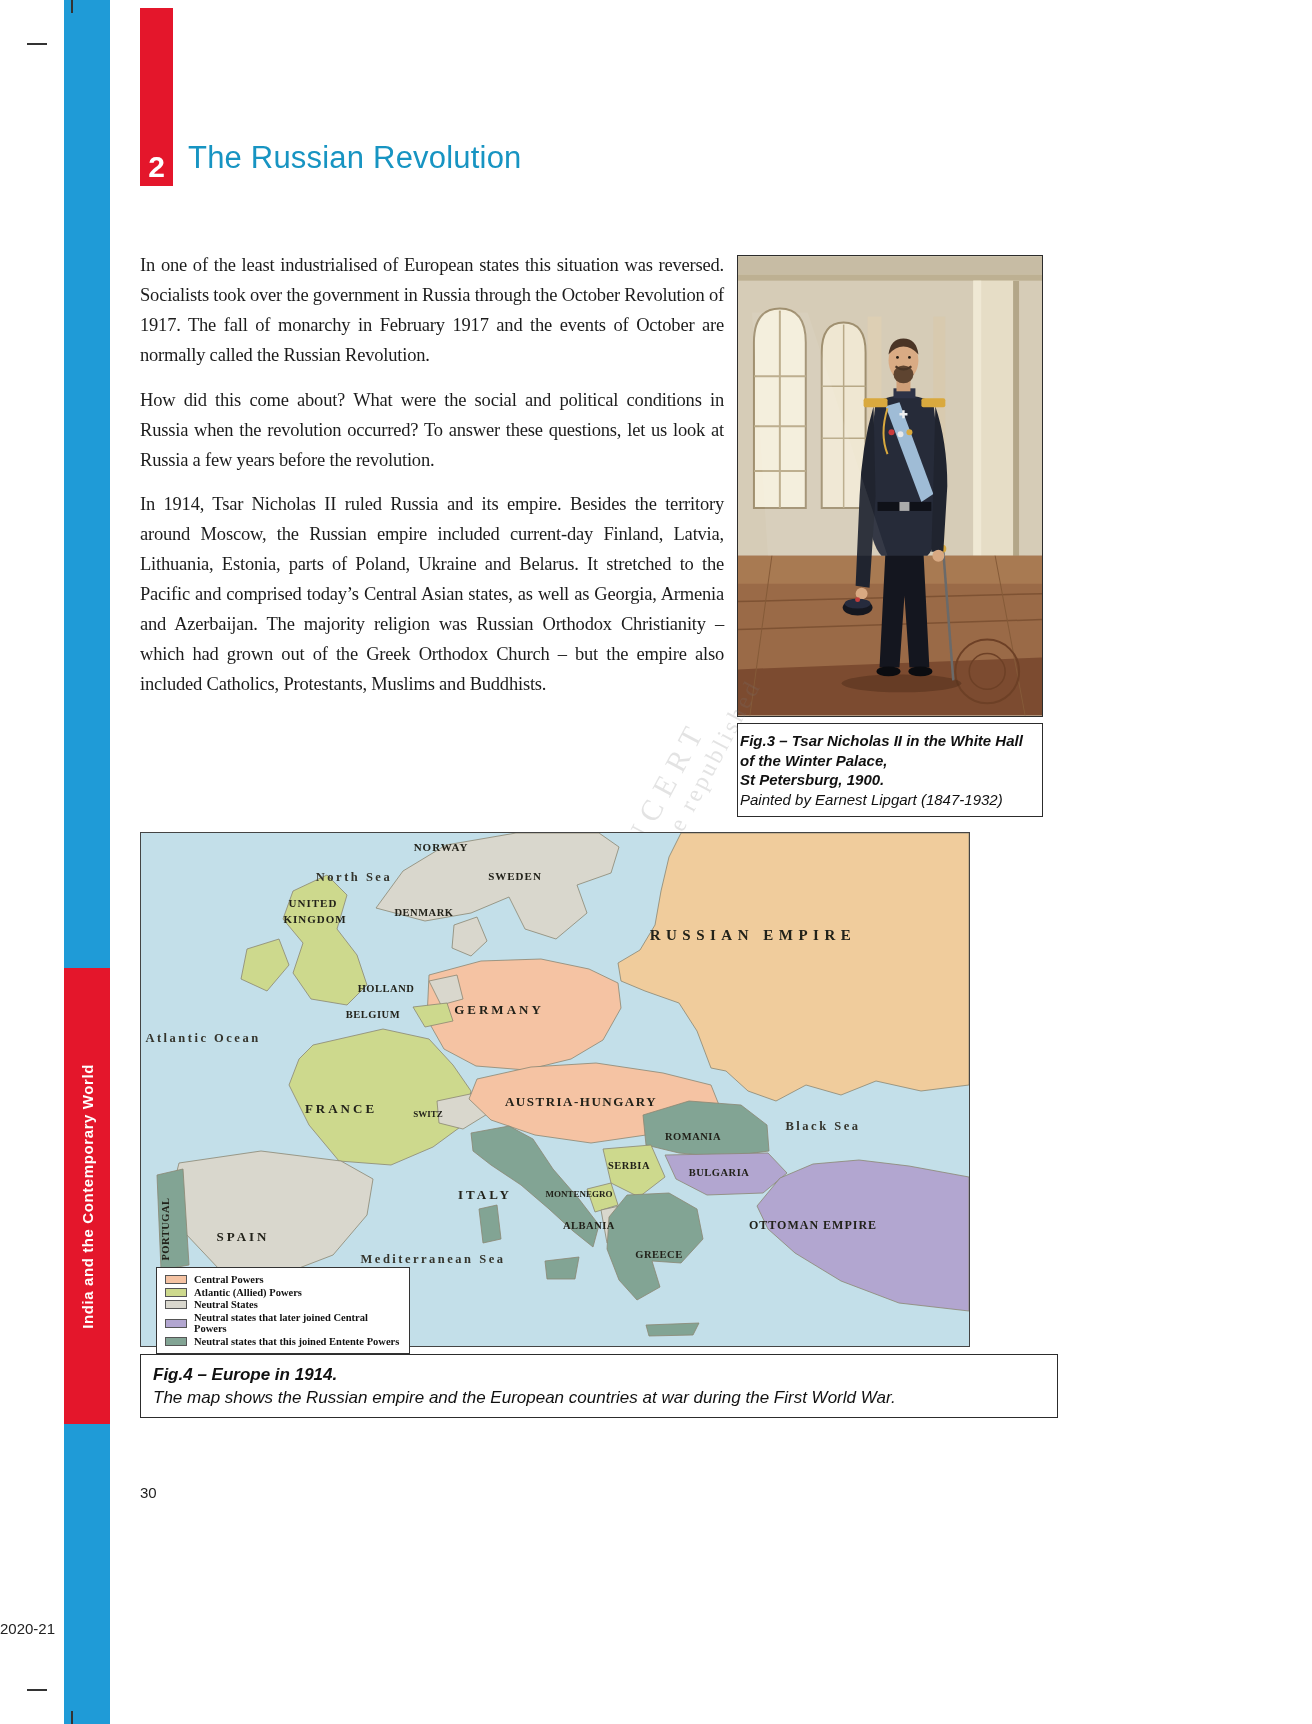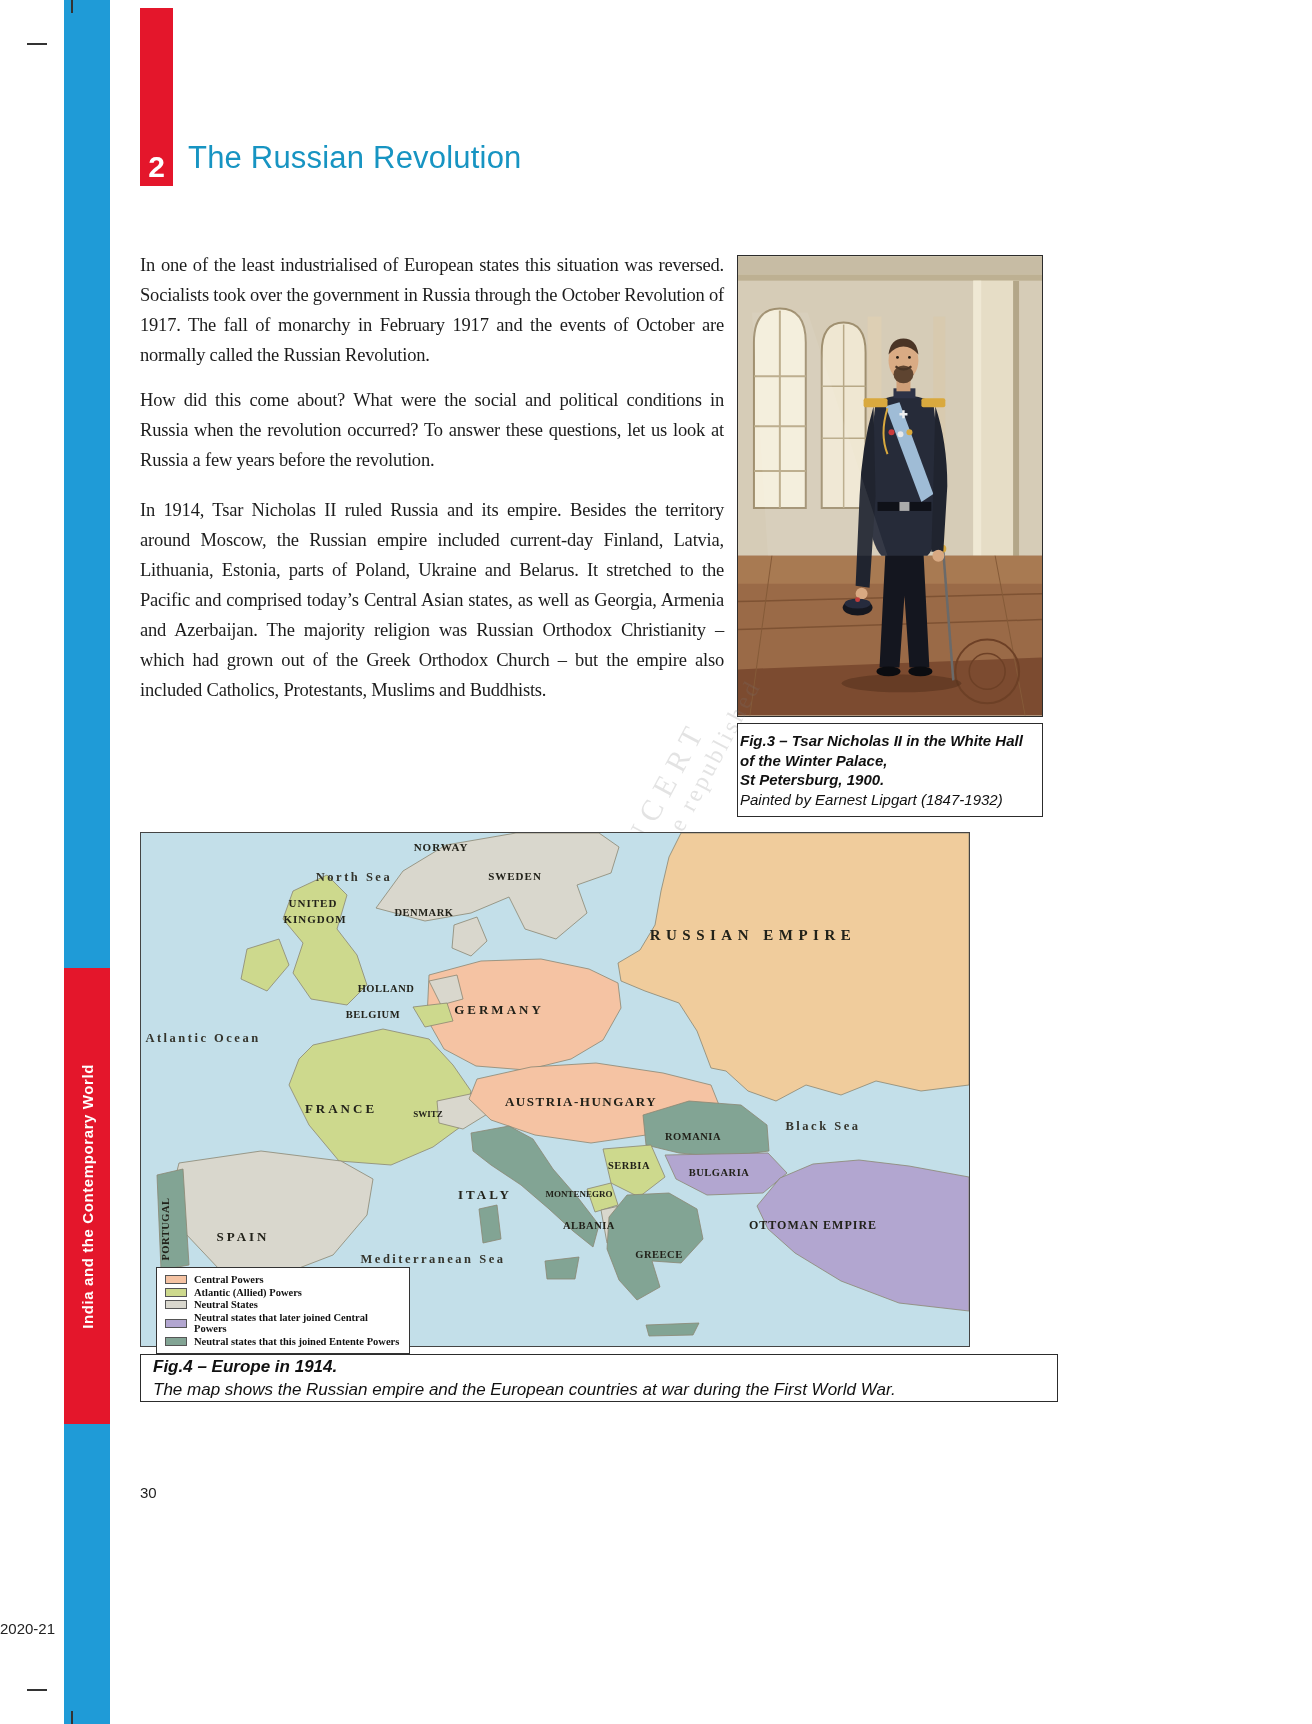--- a/index.html
+++ b/index.html
@@ -26,21 +26,21 @@
   .chapter-title{position:absolute;left:188px;top:140px;font-family:"Liberation Sans",sans-serif;
            font-weight:normal;font-size:31px;color:#1794c2;letter-spacing:.2px}
 
   
   .text-col{position:absolute;left:140px;top:250px;width:584px;font-size:18.5px;line-height:30px;
            text-align:justify;letter-spacing:-0.2px}
   .text-col p.p2{margin-top:15px}
   .section-heading{display:flex;align-items:center;gap:14px;margin-top:36px;
            font-family:"Liberation Sans",sans-serif;font-weight:bold;font-size:21px;color:#2b5e74;letter-spacing:0}
   .section-heading .heading-bar{flex:1;height:10px;background:#9cc9e0;margin-top:2px}
-  .text-col p.p3{margin-top:20px}
+  .text-col p.p3{margin-top:14px}
 
   
   .portrait-block{position:absolute;left:737px;top:255px;width:306px}
   .portrait-frame{border:1px solid #2c2c2c;width:306px;height:462px;background:#cdc3ae;overflow:hidden}
   .caption-box{border:1px solid #2c2c2c;background:#fff;margin-top:6px;padding:7px 2px;
            font-family:"Liberation Sans",sans-serif;font-style:italic;font-size:15px;line-height:19.5px;color:#111}
   .cap-bold{font-weight:bold}
 
   
   .watermark{position:absolute;left:545px;top:760px;transform:rotate(-62deg);opacity:.20;color:#777;
@@ -63,21 +63,21 @@
   .s15{font-size:15px;letter-spacing:5.5px}
   .msea{font-family:"Liberation Serif",serif;font-weight:bold;fill:#34342c;text-anchor:middle;
         font-size:12.5px;letter-spacing:2.5px}
 
   .legend{position:absolute;left:15px;top:434px;width:254px;background:#fff;border:1px solid #333;
           padding:5px 8px 6px 8px}
   .legend-row{display:flex;align-items:center;margin-top:1px}
   .legend-row .swatch{width:22px;height:9px;border:1px solid #555;margin-right:7px;flex:0 0 auto}
   .legend-row .lg-label{font-family:Liberation Serif, serif;font-weight:bold;font-size:10.5px;line-height:11.5px;color:#111}
 
-  .fig4-caption{margin-top:7px;border:1px solid #2c2c2c;background:#fff;padding:0 12px;
+  .fig4-caption{margin-top:7px;border:1px solid #2c2c2c;background:#fff;padding:8px 12px;
           font-family:"Liberation Sans",sans-serif;font-style:italic;font-size:17px;line-height:23px;color:#111}
 
   .page-number{position:absolute;left:140px;top:1484px;font-family:"Liberation Sans",sans-serif;font-size:15px;color:#222}
   .footer-year{position:absolute;left:0;top:1620px;width:1190px;text-align:left;
           font-family:"Liberation Sans",sans-serif;font-size:15px;color:#222}
 </style>
 </head>
 <body>
 
 <div class="page">

